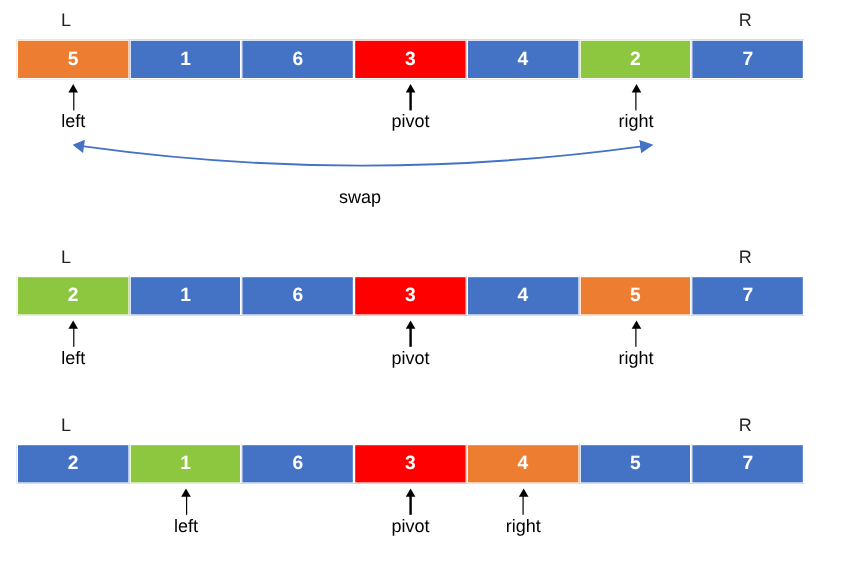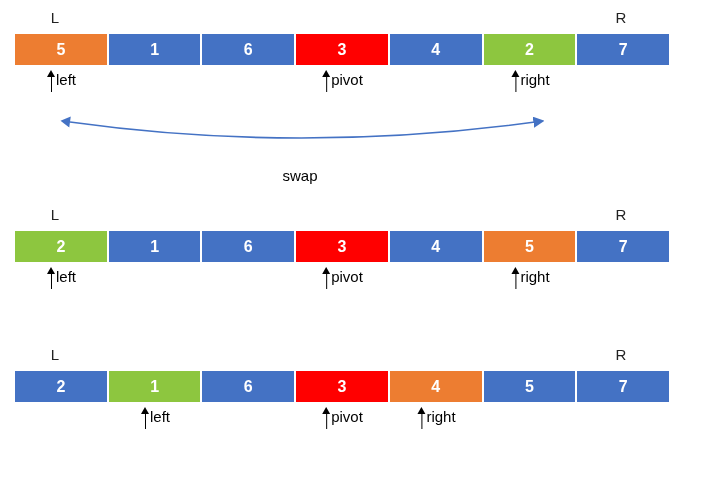--- a/index.html
+++ b/index.html
@@ -59,21 +59,22 @@
     line-height: 1;
     white-space: nowrap;
     transform: translateX(-50%);
   }
 
   
   .pointer {
     position: absolute;
     transform: translateX(-50%);
     display: flex;
-    align-items: flex-start;
+    flex-direction: column;
+    align-items: center;
     white-space: nowrap;
   }
   .pointer .stem {
     position: relative;
     width: 10px;
     height: 22px;
   }
   .pointer .stem::before { 
     content: "";
     position: absolute;
@@ -158,21 +159,21 @@
         <defs>
           <marker id="headL" markerWidth="7" markerHeight="7" refX="6" refY="3.5" orient="auto" markerUnits="strokeWidth">
             <path d="M6,0 L6,7 L0,3.5 z" fill="#4472C4"></path>
           </marker>
           <marker id="headR" markerWidth="7" markerHeight="7" refX="1" refY="3.5" orient="auto" markerUnits="strokeWidth">
             <path d="M0,0 L0,7 L7,3.5 z" fill="#4472C4"></path>
           </marker>
         </defs>
         <path d="M30,10 Q260,42 495,10" fill="none" stroke="#4472C4" stroke-width="1.6" marker-start="url(#headL)" marker-end="url(#headR)"></path>
       </svg>
-      <div class="swap-label" style="left:260px; top:55px;text-align:center;">swap</div>
+      <div class="swap-label" style="left:260px; top:44px;text-align:center;">swap</div>
     </div>
   </div>
 
   <div>
     <div class="endmark" style="left:55px; top:207px;">L</div>
     <div class="endmark" style="left:621px; top:207px;">R</div>
 
     <div class="array-row" style="top:230px;">
       <div class="cell green">2</div>
       <div class="cell blue">1</div>

